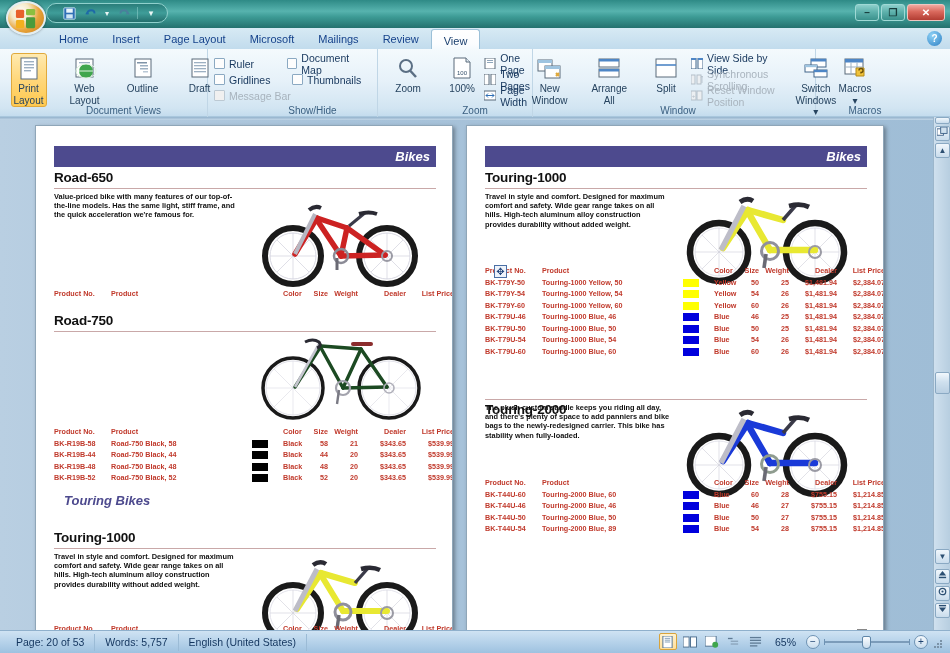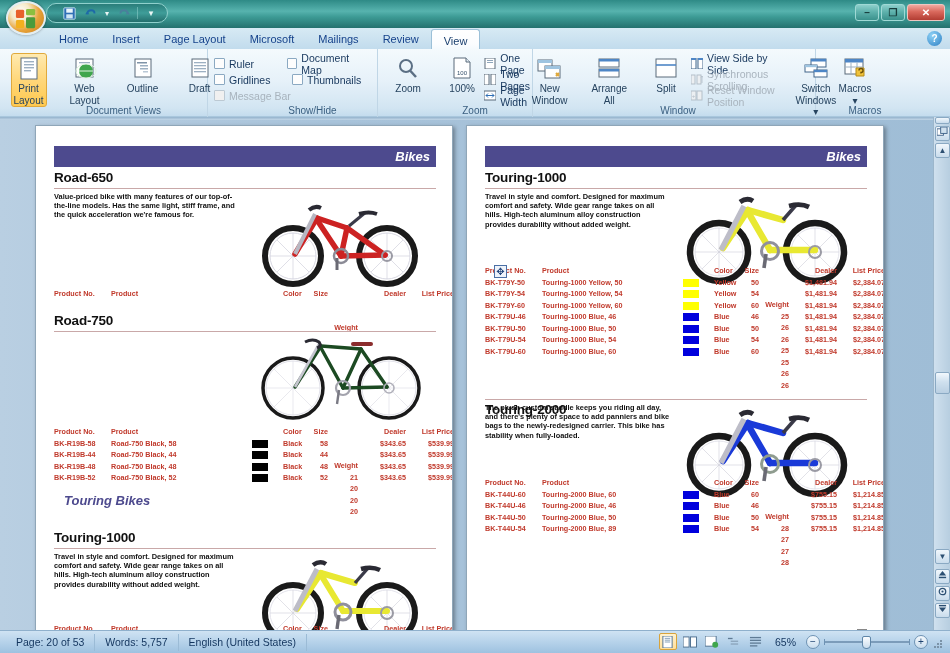--- a/index.html
+++ b/index.html
@@ -163,21 +163,21 @@
   .tbl { position: absolute; font-size: 7.2px; font-weight: bold; }
   .tbl .hrow, .tbl .drow { position: relative; height: 11.5px; }
   .tbl .hrow span, .tbl .drow span { position: absolute; white-space: nowrap; }
   .tbl .hrow span { color: #c0392b; }
   .tbl .drow span { color: #c0392b; }
   .c-no    { left: 0px; }
   .c-prod  { left: 57px; }
   .c-sw    { left: 198px; width: 16px; height: 8px; top: 1px; border: 0; }
   .c-color { left: 218px; margin-left: 11px; }
   .c-size  { left: 256px; width: 18px; text-align: right; }
-  .c-wt    { left: 278px; width: 26px; text-align: right; margin-top: 34px; }
+  .c-wt    { left: 278px; width: 26px; text-align: right; }
   .c-deal  { left: 308px; width: 44px; text-align: right; }
   .c-list  { left: 354px; width: 46px; text-align: right; }
 
   
   .bike { position: absolute; }
 
   
   #move-handle {
     position: absolute; left: 494px; top: 148px; width: 13px; height: 13px;
     border: 1px solid #4a6fa5; background: #eef3fa;

